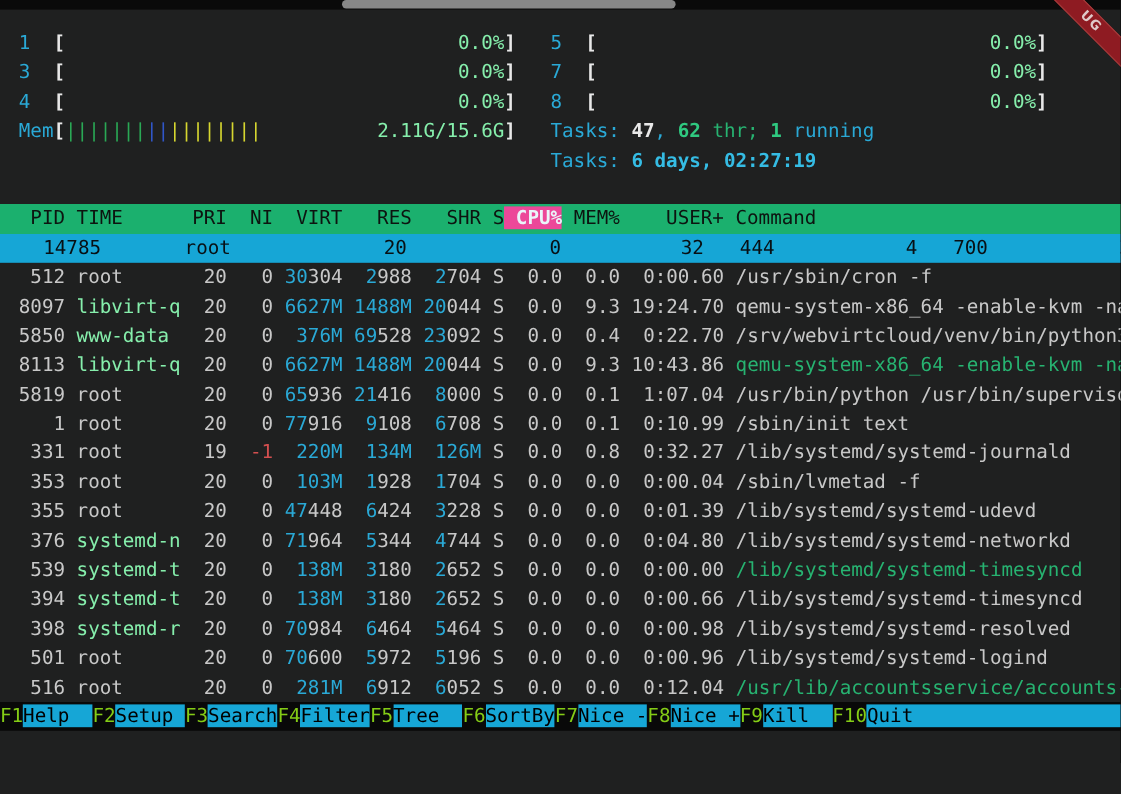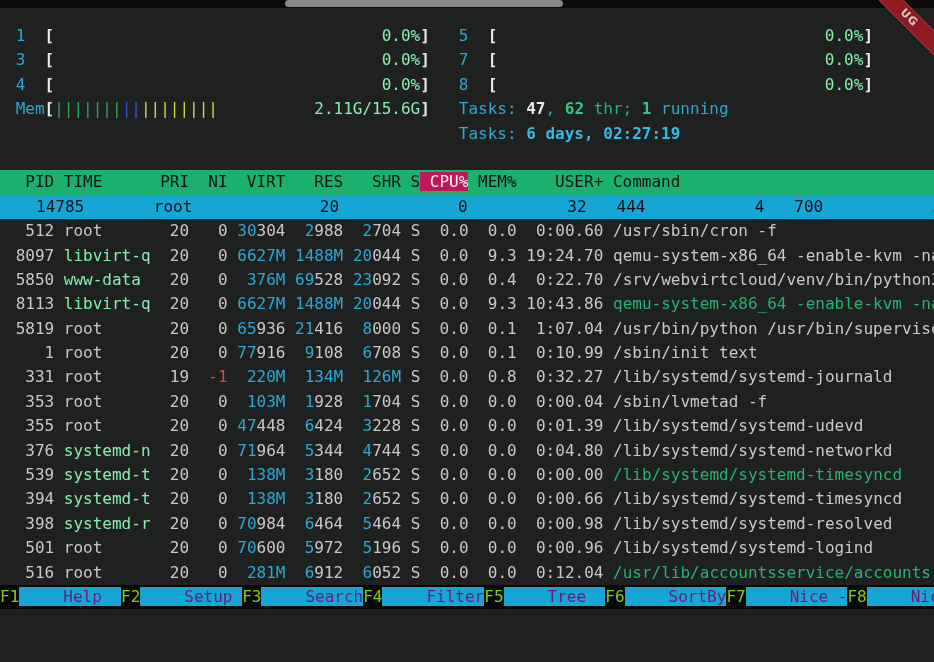--- a/index.html
+++ b/index.html
@@ -19,26 +19,26 @@
   .w {color:#e8e8e8;font-weight:bold;}
   .g {color:#86efac;}
   .gr{color:#27b371;}
   .grb{color:#2fc980;font-weight:bold;}
   .r {color:#d34f4f;}
   .bg1{color:#2aa855;}
   .bb {color:#3056c8;}
   .by {color:#d6d630;}
   .header{background:#1bb06e;}
   .header span{color:#0d1410;margin-top:20px;}
-  .header .sorthdr{background:#be185d;color:#eaf5fa;}
+  .header .sorthdr{background:#ec4899;color:#eaf5fa;font-weight:bold;}
   .selected{background:#16a6d6;}
   .selected span{color:#081014 !important;font-weight:normal !important;margin-left:30px;}
   .fbar{padding-left:0;background:#090909;}
   .fk{color:#84cc16;}
-  .fa{background:#16a6d6;color:#701a75;padding-left:44px;}
+  .fa{background:#16a6d6;color:#000000;}
 </style>
 </head>
 <body>
 
 <div class="screen">
   <div class="topstrip">
     <div class="graybar"></div>
   </div>
   <div class="ribbon">UG</div>
   <div id="term">

